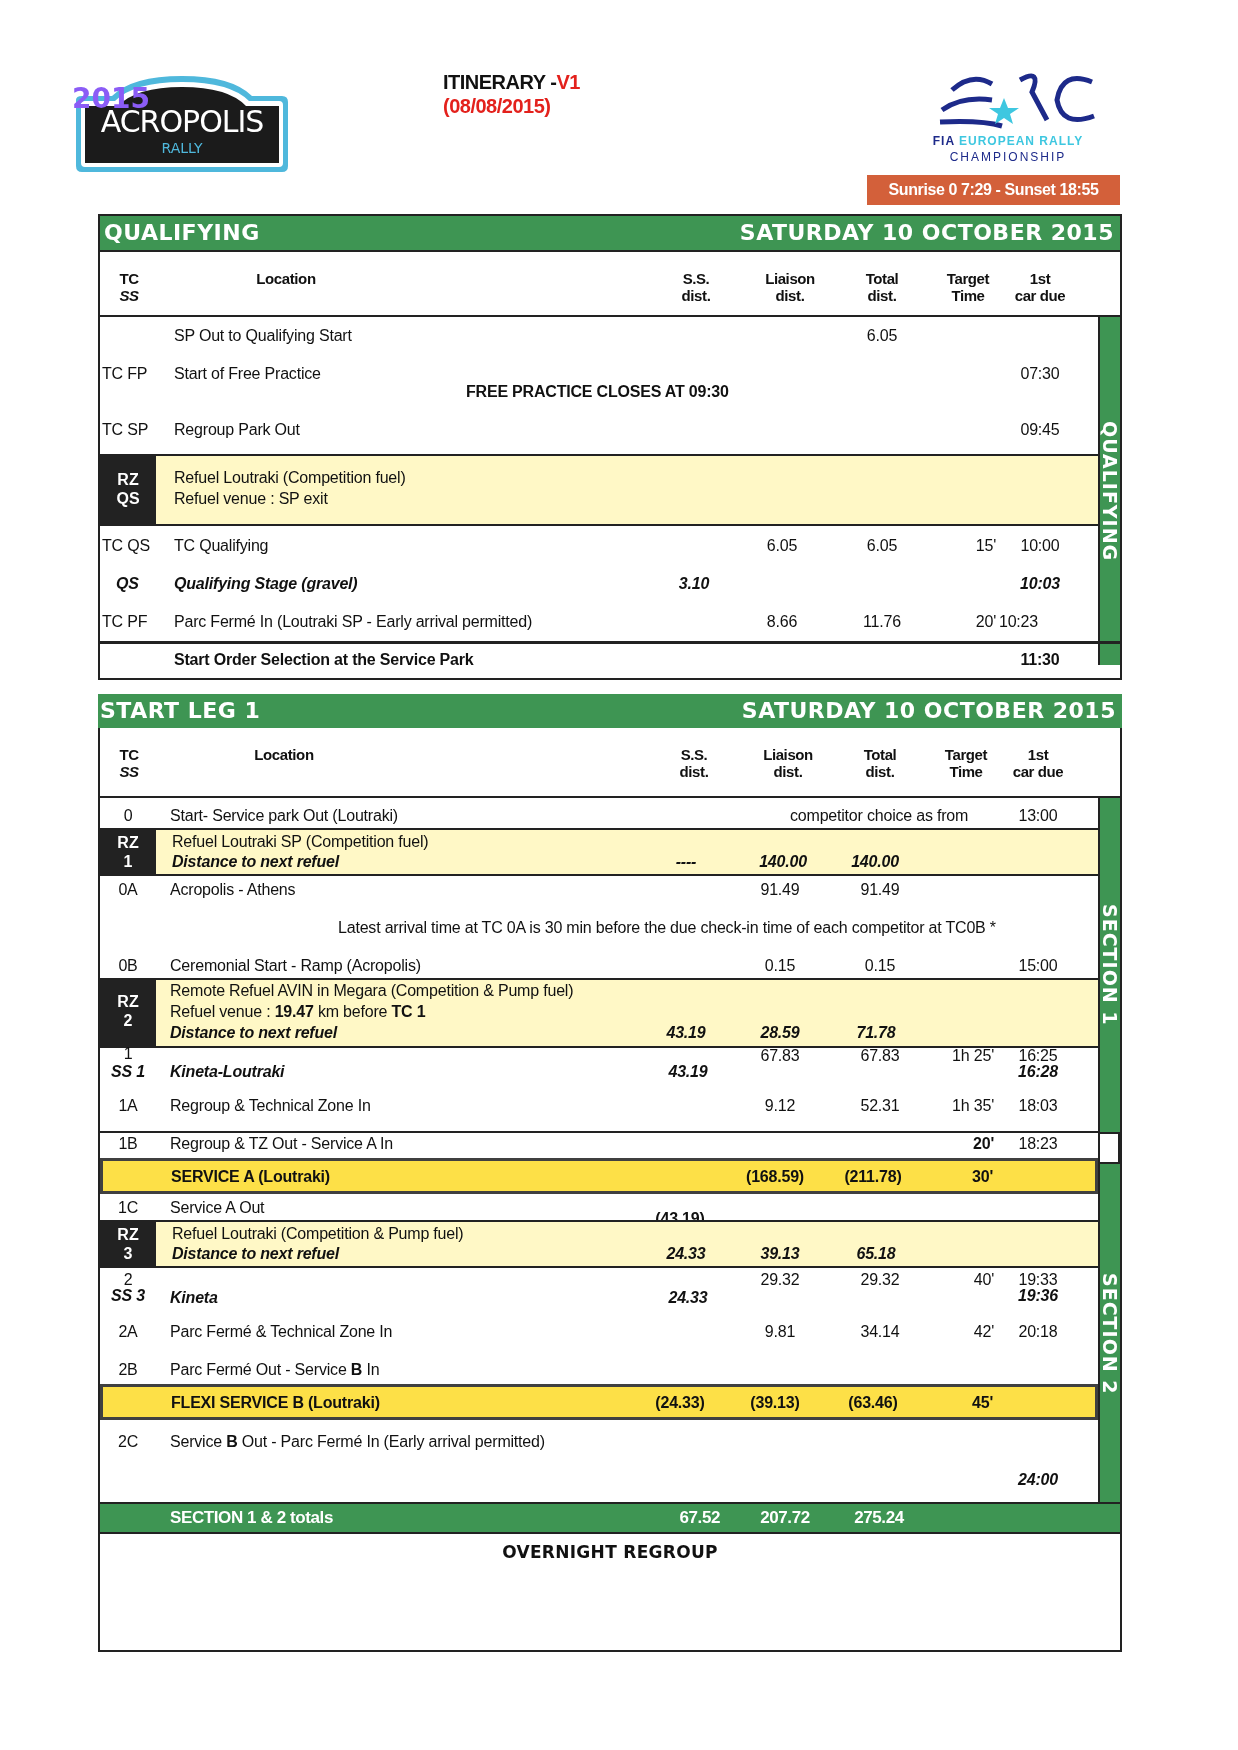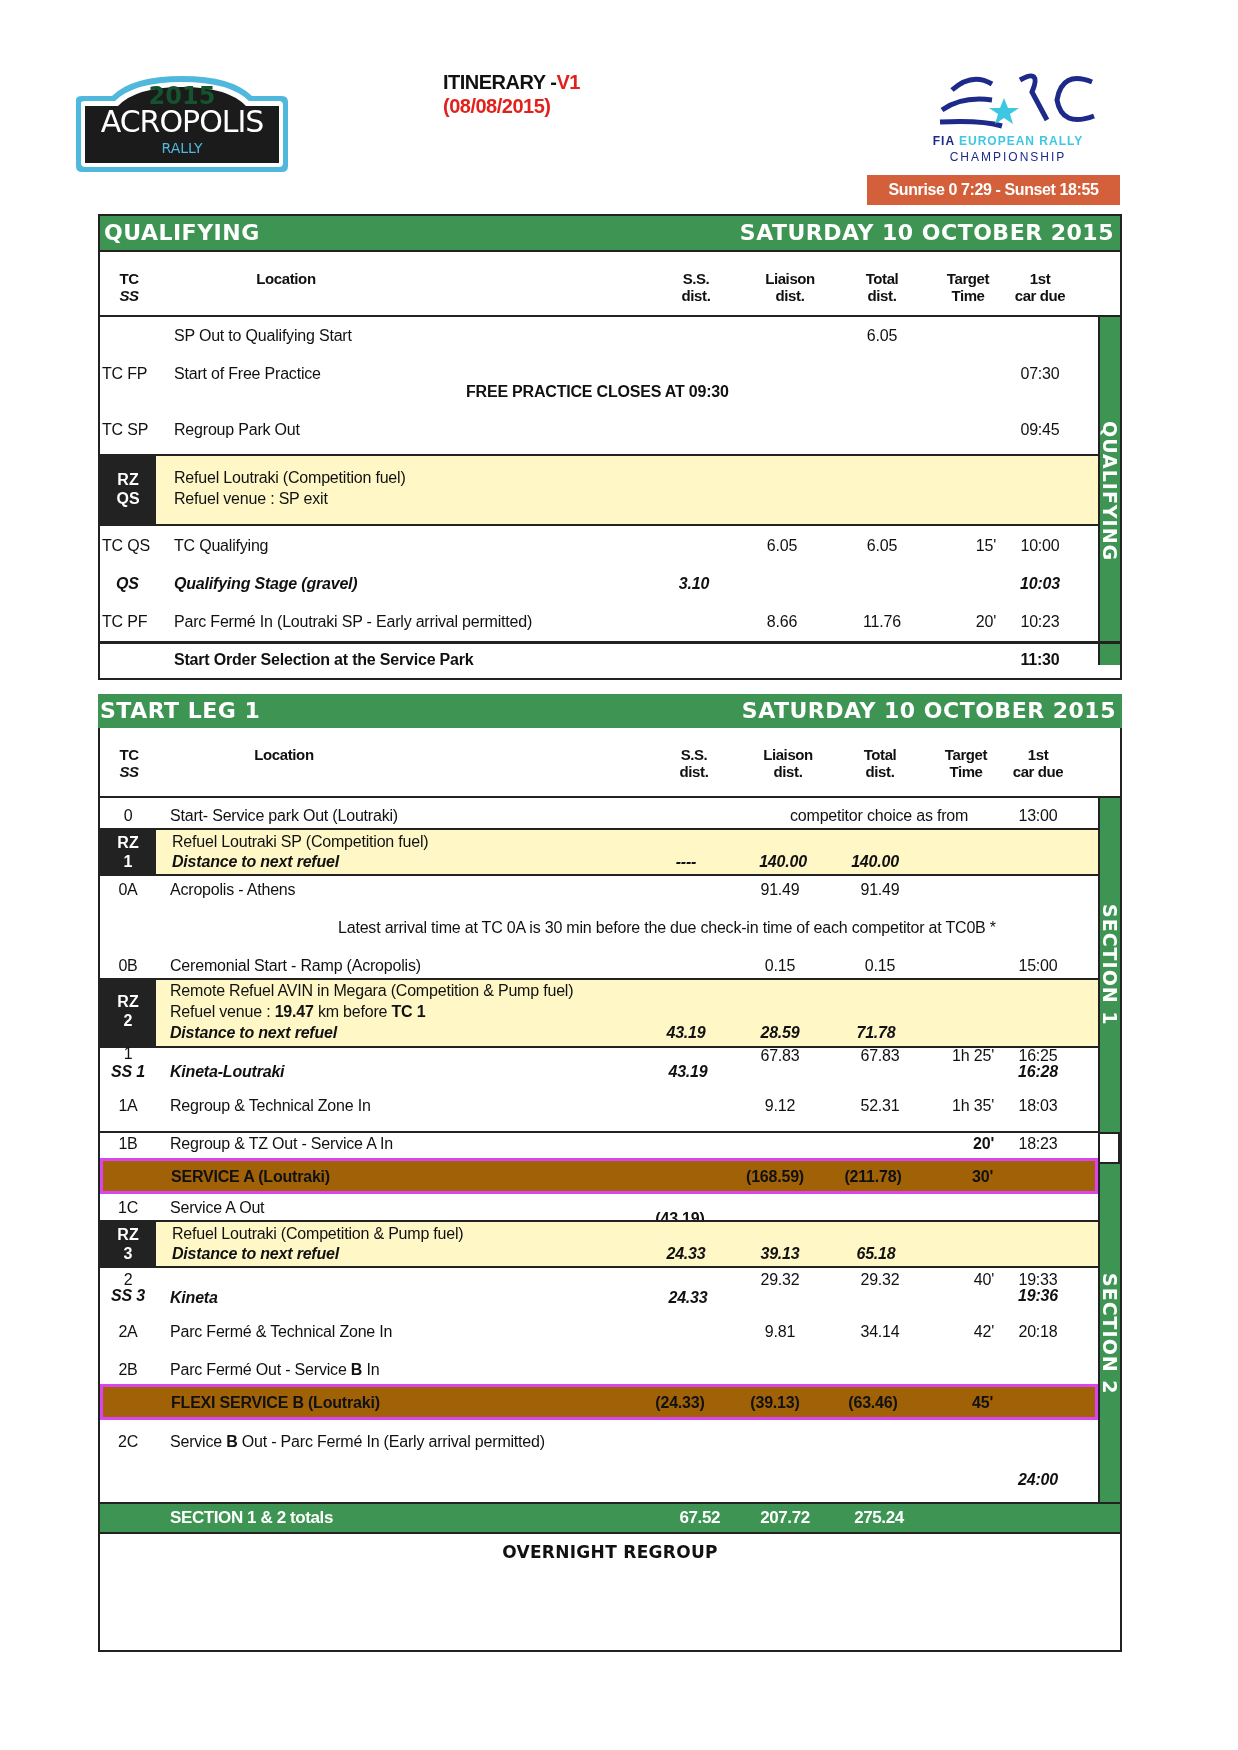--- a/index.html
+++ b/index.html
@@ -20,34 +20,34 @@
   .green-bar .right { position: absolute; right: 6px; top: 0; }
   .green-bar .left { position: absolute; left: 4px; top: 0; }
   .hdr { font-weight: bold; font-size: 15px; line-height: 17px; text-align: center; letter-spacing: -0.4px; }
   .hdr i { font-style: italic; }
   .txt { font-size: 16px; line-height: 20px; white-space: nowrap; letter-spacing: -0.2px; }
   .b { font-weight: bold; }
   .bi { font-weight: bold; font-style: italic; }
   .num { text-align: center; }
   .yellow { background: #fff8c6; }
   .rzcell { background: #222; color: #fff; font-weight: bold; font-size: 16px; text-align: center; line-height: 19px; }
-  .svc { background: #a16207; border: 3px solid #d946ef; }
+  .svc { background: #fde047; border: 3px solid #404040; }
   .side { background: #3e9553; color: #fff; font-family: "DejaVu Sans", sans-serif; font-weight: bold; font-size: 19px; writing-mode: vertical-rl; text-align: center; letter-spacing: 1px; display: flex; align-items: center; justify-content: center; }
   .hline { height: 2px; background: #222; }
 </style>
 </head>
 <body>
 
 <div class="abs logo-acropolis">
   <svg width="220" height="100" viewBox="0 0 220 100">
     <path d="M4 26 Q4 22 10 22 L40 22 Q60 2 110 2 Q160 2 180 22 L210 22 Q216 22 216 28 L216 92 Q216 98 210 98 L10 98 Q4 98 4 92 Z" fill="#4fb8dc"></path>
     <path d="M9 29 Q9 27 13 27 L43 27 Q62 8 110 8 Q158 8 177 27 L207 27 Q211 27 211 31 L211 89 Q211 93 207 93 L13 93 Q9 93 9 89 Z" fill="#fff"></path>
     <path d="M13 32 L46 32 Q64 13 110 13 Q156 13 174 32 L207 32 L207 89 L13 89 Z" fill="#1b1b1b"></path>
   </svg>
-  <div class="abs" style="left:0;top:8px;width:220px;text-align:center;color:#14532d;font-size:24px;font-weight:bold;font-family:'DejaVu Sans',sans-serif;">2015</div>
+  <div class="abs" style="left:0;top:8px;width:220px;color:#8b5cf6;font-size:28px;font-weight:bold;font-family:'DejaVu Sans',sans-serif;">2015</div>
   <div class="abs" style="left:0;top:30px;width:220px;text-align:center;color:#fff;font-size:30px;font-family:'DejaVu Sans',sans-serif;letter-spacing:-1px;">ACROPOLIS</div>
   <div class="abs" style="left:0;top:66px;width:220px;text-align:center;color:#4fb8dc;font-size:14px;font-family:'DejaVu Sans',sans-serif;">RALLY</div>
 </div>
 
 <div class="abs title-block">
   <div><span>ITINERARY -</span><span class="red">V1</span></div>
   <div class="red">(08/08/2015)</div>
 </div>
 
 <div class="abs logo-erc">
@@ -132,21 +132,21 @@
   <div class="abs txt bi" style="left:16px;top:358px;">QS</div>
   <div class="abs txt bi" style="left:74px;top:358px;">Qualifying Stage (gravel)</div>
   <div class="abs txt bi num" style="left:564px;top:358px;width:60px;">3.10</div>
   <div class="abs txt bi num" style="left:910px;top:358px;width:60px;">10:03</div>
 
   <div class="abs txt" style="left:2px;top:396px;">TC PF</div>
   <div class="abs txt" style="left:74px;top:396px;">Parc Fermé In (Loutraki SP - Early arrival permitted)</div>
   <div class="abs txt num" style="left:652px;top:396px;width:60px;">8.66</div>
   <div class="abs txt num" style="left:752px;top:396px;width:60px;">11.76</div>
   <div class="abs txt" style="left:848px;top:396px;width:48px;text-align:right;">20'</div>
-  <div class="abs txt num" style="left:910px;top:396px;width:60px;">10:23</div>
+  <div class="abs txt num" style="left:878px;top:396px;width:60px;text-align:right;">10:23</div>
 
   <div class="abs hline" style="left:0;top:425px;width:1020px;height:3px;"></div>
   <div class="abs txt b" style="left:74px;top:434px;">Start Order Selection at the Service Park</div>
   <div class="abs txt b num" style="left:910px;top:434px;width:60px;">11:30</div>
 </div>
 
 <div class="abs green-bar" style="left:98px;top:694px;width:1024px;">
   <span class="left" style="left:2px;">START LEG 1</span>
   <span class="right">SATURDAY 10 OCTOBER 2015</span>
 </div>

